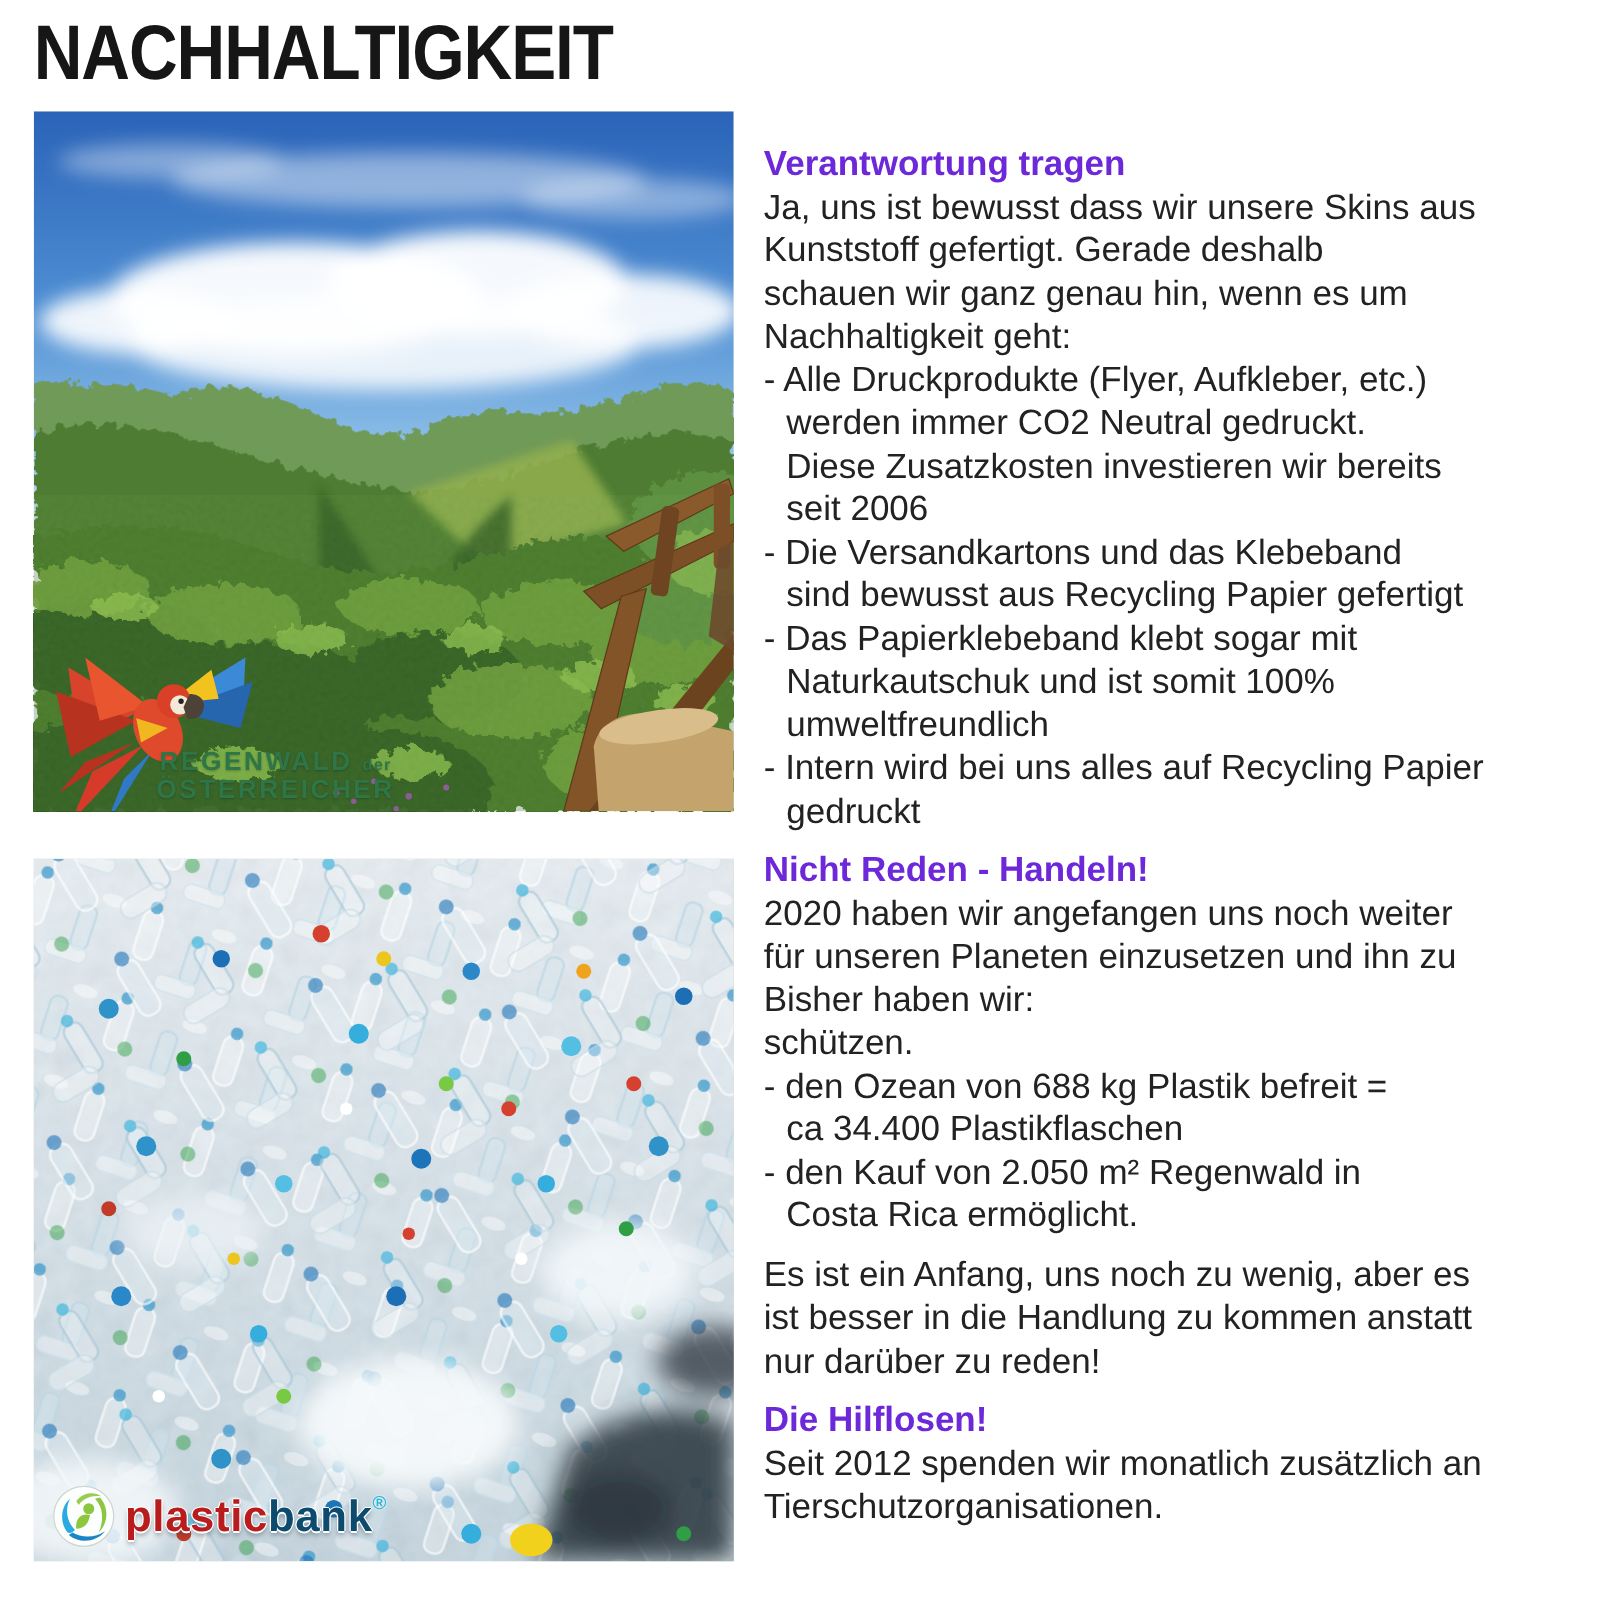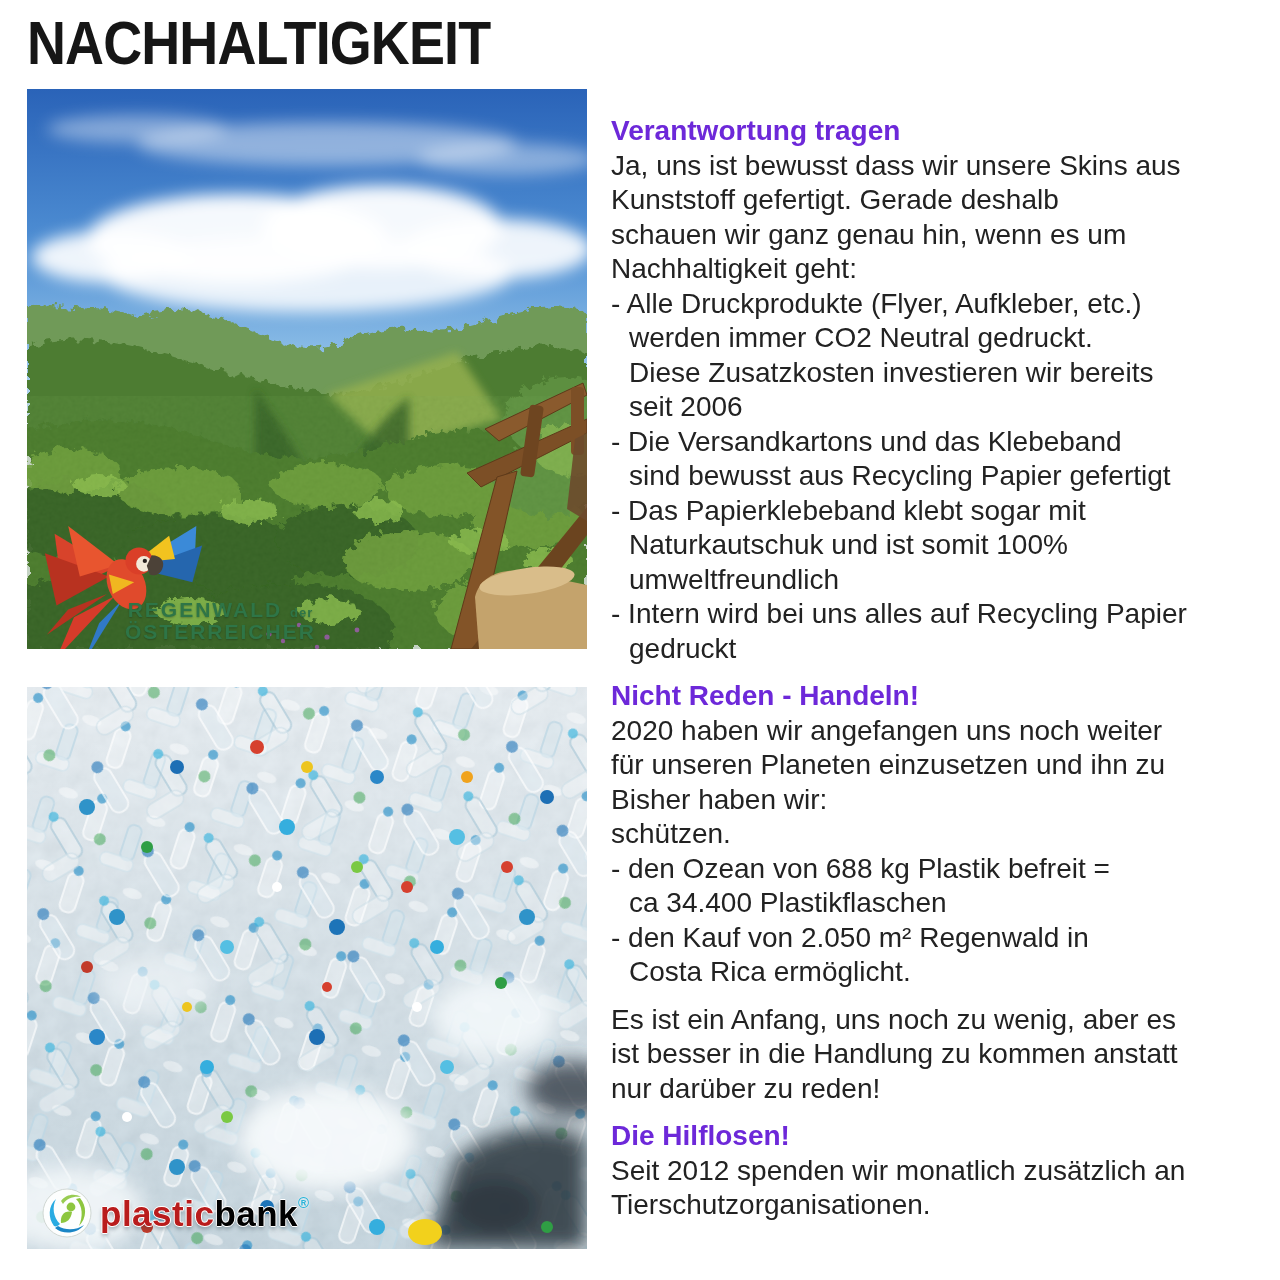--- a/index.html
+++ b/index.html
@@ -20,21 +20,21 @@
   .rw-words{position:absolute;left:84px;top:80px;color:#2e7547;font-weight:700;line-height:1.05;
             letter-spacing:2px;text-shadow:0 1px 2px rgba(0,0,0,.25);}
   .rw-line1{font-size:21px;}
   .rw-line1 .rw-small{font-size:13px;letter-spacing:1px;font-weight:600;}
   .rw-line2{font-size:21px;}
   
   .pb-logo{position:absolute;left:14px;bottom:10px;display:flex;align-items:center;gap:7px;pointer-events:none;}
   .pb-icon{width:52px;height:52px;}
   .pb-words{font-size:35px;font-weight:800;letter-spacing:.5px;line-height:1;white-space:nowrap;}
   .pb-plastic{color:#b91c1c;text-shadow:-1px 0 0 #fff,1px 0 0 #fff,0 -1px 0 #fff,0 1px 0 #fff,0 3px 4px rgba(40,60,70,.45);}
-  .pb-bank{color:#000000;text-shadow:-1px 0 0 #fff,1px 0 0 #fff,0 -1px 0 #fff,0 1px 0 #fff,0 3px 4px rgba(40,60,70,.45);text-align:center;}
+  .pb-bank{color:#0c4a6e;text-shadow:-1px 0 0 #fff,1px 0 0 #fff,0 -1px 0 #fff,0 1px 0 #fff,0 3px 4px rgba(40,60,70,.45);text-align:center;}
   .pb-reg{color:#2ab3d8;font-size:15px;font-weight:700;vertical-align:18px;text-shadow:0 0 2px #fff;}
   
   .copy{position:absolute;left:611px;top:114px;width:668px;color:#222;
         font-size:28px;line-height:34.5px;}
   .sec{margin:0 0 13px 0;}
   .sec-h{margin:0;font-size:28px;line-height:34.5px;font-weight:700;color:#6d28d9;white-space:nowrap;}
   .line{white-space:nowrap;}
   .line.indent{padding-left:18px;}
 </style>
 </head>

